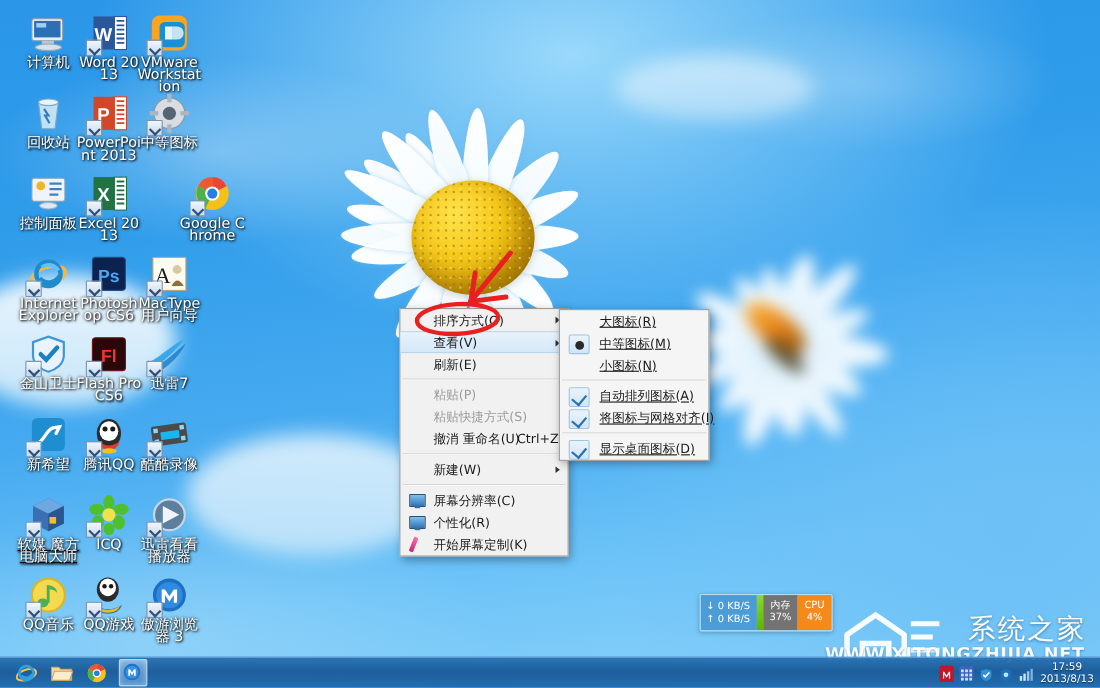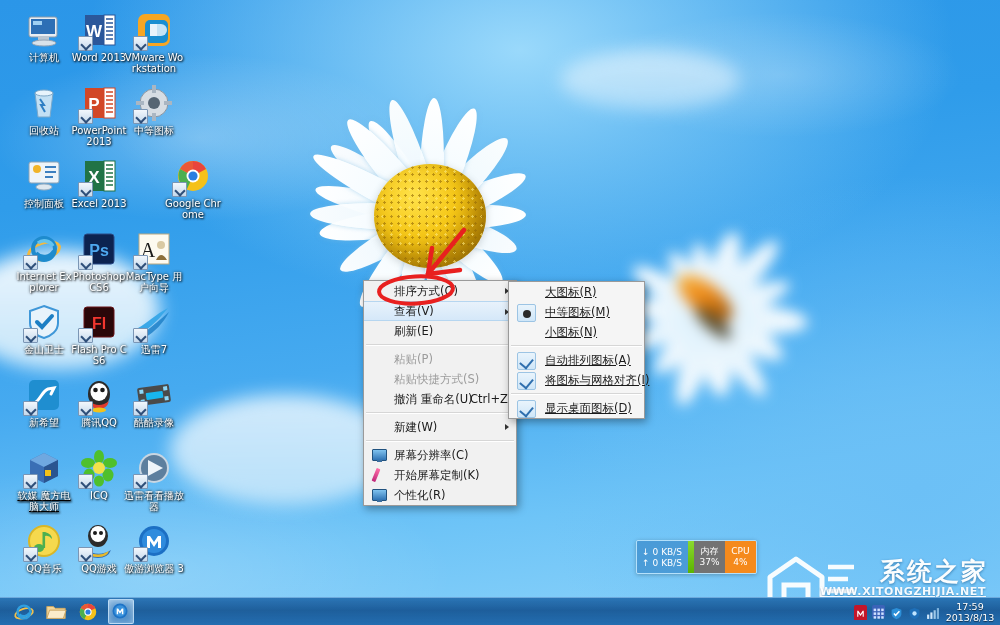--- a/index.html
+++ b/index.html
@@ -50,21 +50,21 @@
   .stem2{position:absolute;left:62px;top:150px;width:46px;height:16px;border-radius:50%;
     transform:rotate(40deg);background:linear-gradient(120deg,#6b4a12,#2e2208);opacity:.8;}
 
   .blurflow{position:absolute;filter:blur(9px);border-radius:50%;
     background:linear-gradient(180deg,#ffffff,#d3ecfb);opacity:.9;}
 
   
   .icons{position:absolute;left:0;top:0;width:180px;}
   .dicon{position:absolute;width:60px;text-align:center;}
   .dicon .glyph{position:relative;width:40px;height:40px;margin:0 auto 2px;}
-  .dicon .cap{font-size:10px;line-height:11px;color:#fff;
+  .dicon .cap{font-size:13px;line-height:11px;color:#fff;
     text-shadow:0 0 3px rgba(0,0,0,.85),1px 1px 2px rgba(0,0,0,.9);
     word-break:break-all;}
   .shortcut{position:absolute;left:-1px;bottom:-1px;width:13px;height:13px;
     background:linear-gradient(180deg,#f2f7fc,#c5d9ec);border:1px solid #7b96b5;border-radius:1px;}
   .shortcut::after{content:"";position:absolute;left:3px;top:3.5px;width:6px;height:6px;
     border-left:2px solid #2f4f79;border-bottom:2px solid #2f4f79;
     transform:rotate(-45deg) translate(0px,0px);}
 
   
   .ctx{position:absolute;background:#f1f1f1;border:1px solid #9a9a9a;
@@ -118,24 +118,24 @@
   .tbtn{position:relative;width:24px;height:23px;border-radius:2px;}
   .tbtn.active{background:linear-gradient(180deg,rgba(190,225,255,.55),rgba(120,180,235,.45));
     border:1px solid rgba(215,238,255,.75);box-shadow:inset 0 0 6px rgba(255,255,255,.45);}
   .tray{position:absolute;right:4px;top:0;height:27px;display:flex;align-items:center;gap:5px;}
   .trayico{width:13px;height:13px;border-radius:2px;position:relative;}
   .clock{font-size:9.5px;color:#fff;line-height:11px;text-align:center;
     text-shadow:0 1px 1px rgba(0,0,0,.6);min-width:52px;}
 
   
   .wm{position:absolute;right:8px;bottom:12px;width:230px;height:62px;pointer-events:none;}
-  .wm-text{position:absolute;right:4px;top:4px;font-size:25px;font-weight:bold;color:#fff;
+  .wm-text{position:absolute;right:4px;top:4px;font-size:25px;font-weight:normal;color:#fff;
     letter-spacing:2px;text-shadow:0 1px 3px rgba(0,60,110,.55);opacity:.97;}
-  .wm-url{position:absolute;right:6px;top:34px;font-size:11px;font-weight:bold;color:#fff;
-    letter-spacing:.6px;opacity:.92;text-shadow:0 1px 2px rgba(0,60,110,.5);text-decoration:underline;}
+  .wm-url{position:absolute;right:6px;top:34px;font-size:16px;font-weight:bold;color:#fff;
+    letter-spacing:.6px;opacity:.92;text-shadow:0 1px 2px rgba(0,60,110,.5);}
 </style>
 </head>
 <body>
 
 <div id="screen">
 
   <div class="wall"></div>
   <div class="haze"></div>
 
   <div class="blurflow" style="left:-40px;top:250px;width:200px;height:120px;"></div>
@@ -430,25 +430,25 @@
       <div class="mi disabled"><span>粘贴(P)</span></div>
       <div class="mi disabled"><span>粘贴快捷方式(S)</span></div>
       <div class="mi"><span>撤消 重命名(U)</span><span class="sc">Ctrl+Z</span></div>
       <div class="sep"></div>
       <div class="mi"><span>新建(W)</span><span class="arrow"></span></div>
       <div class="sep"></div>
       <div class="mi"><span class="mico">
           <span class="mon"></span>
         </span><span>屏幕分辨率(C)</span></div>
       <div class="mi"><span class="mico">
+          <span class="mon"></span>
+        </span><span>个性化(R)</span></div>
+      <div class="mi"><span class="mico">
           <span class="pen"></span>
         </span><span>开始屏幕定制(K)</span></div>
-      <div class="mi"><span class="mico">
-          <span class="mon"></span>
-        </span><span>个性化(R)</span></div>
     </div>
 
   <div class="ctx ctx-sub">
       <div class="mi"><span>大图标(R)</span></div>
       <div class="mi"><span class="chkbox">
           <span class="radio" style="left:5px;top:5px;"></span>
         </span><span>中等图标(M)</span></div>
       <div class="mi"><span>小图标(N)</span></div>
       <div class="sep"></div>
       <div class="mi"><span class="chkbox">

